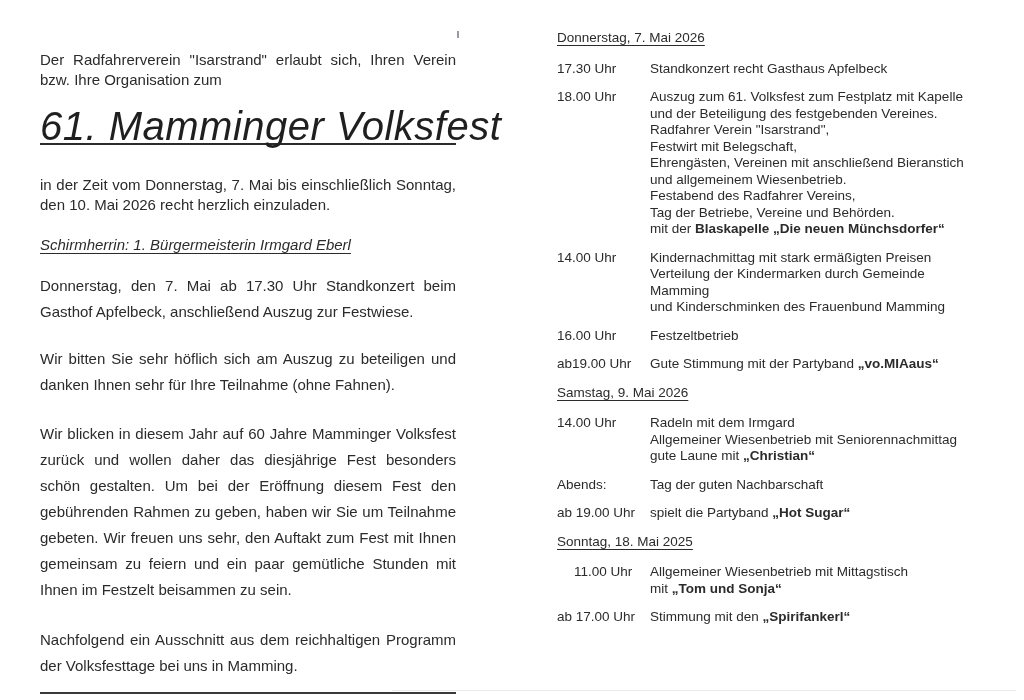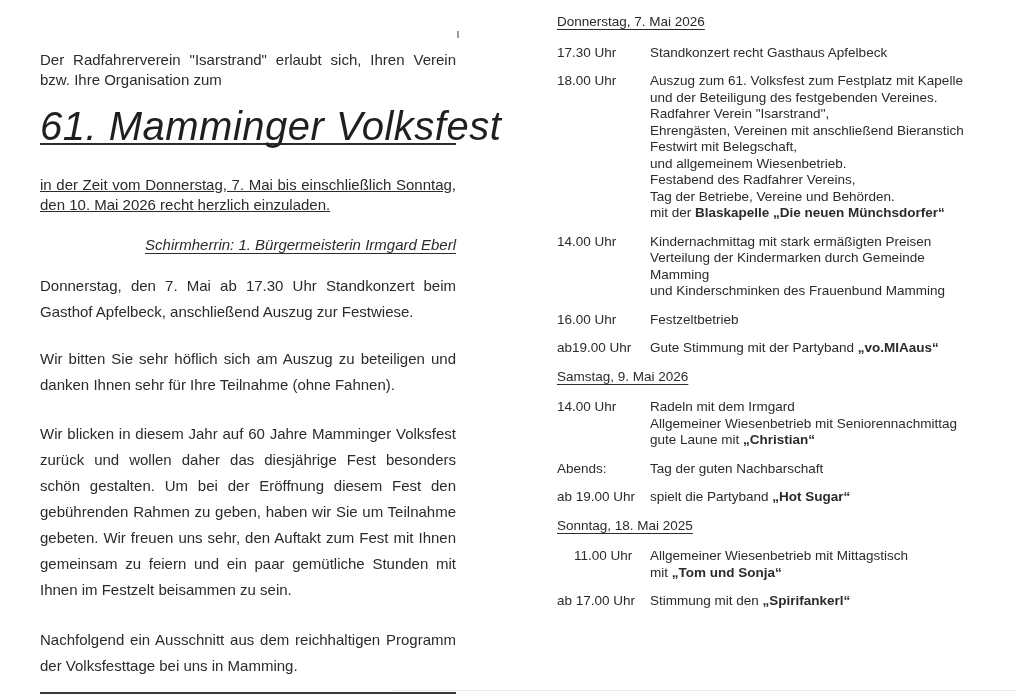--- a/index.html
+++ b/index.html
@@ -21,43 +21,43 @@
     font-style:italic;
     font-size:40px;
     letter-spacing:0.5px;
     text-align:center;
     color:#1f1f1f;
     padding-bottom:7px;
     border-bottom:2px solid #2b2b2b;
     margin-bottom:30px;
     white-space:nowrap;
   }
-  .invitation { text-align:justify; margin-bottom:20px;text-decoration:underline; }
+  .invitation { text-align:justify; margin-bottom:20px; }
   .patroness {
-    text-align:right;
+    text-align:left;
     font-style:italic;
     text-decoration:underline;
     text-underline-offset:3px;
     margin-bottom:18px;
   }
   .para { text-align:justify; line-height:26px; }
   .para1 { margin-bottom:21px; }
   .para2 { margin-bottom:23px; }
   .para3 { margin-bottom:24px; }
   .para4 { margin-bottom:13px; }
   .divider {
     border:none; border-top:2px solid #3a3a3a; height:0; margin-bottom:13px;
   }
   .disclaimer {
     text-align:center; font-size:14px; color:#333;
   }
 
   
   .right-col {
-    position:absolute; left:557px; top:14px; width:456px;
+    position:absolute; left:557px; top:30px; width:456px;
     font-size:13.5px; line-height:16.5px;
   }
   .sched-section { margin-bottom:7px; }
   .sched-heading {
     text-decoration:underline;
     text-underline-offset:3px;
     margin-bottom:14px;
   }
   .sched-row { display:flex; margin-bottom:12px; }
   .sched-time { width:93px; flex:0 0 93px; }
@@ -103,22 +103,22 @@
               <div class="sched-line"><span>Standkonzert recht Gasthaus Apfelbeck</span></div>
             </div>
   </div>
 
   <div class="sched-row">
     <div class="sched-time">18.00 Uhr</div>
     <div class="sched-text">
               <div class="sched-line"><span>Auszug zum 61. Volksfest zum Festplatz mit Kapelle</span></div>
               <div class="sched-line"><span>und der Beteiligung des festgebenden Vereines.</span></div>
               <div class="sched-line"><span>Radfahrer Verein "Isarstrand",</span></div>
+              <div class="sched-line"><span>Festwirt mit Belegschaft,</span></div>
               <div class="sched-line"><span>Ehrengästen, Vereinen mit anschließend Bieranstich</span></div>
-              <div class="sched-line"><span>Festwirt mit Belegschaft,</span></div>
               <div class="sched-line"><span>und allgemeinem Wiesenbetrieb.</span></div>
               <div class="sched-line"><span>Festabend des Radfahrer Vereins,</span></div>
               <div class="sched-line"><span>Tag der Betriebe, Vereine und Behörden.</span></div>
               <div class="sched-line"><span>mit der </span><span class="bold">Blaskapelle „Die neuen Münchsdorfer“</span></div>
             </div>
   </div>
 </div>
   </div>
 
   <div class="sched-section">

